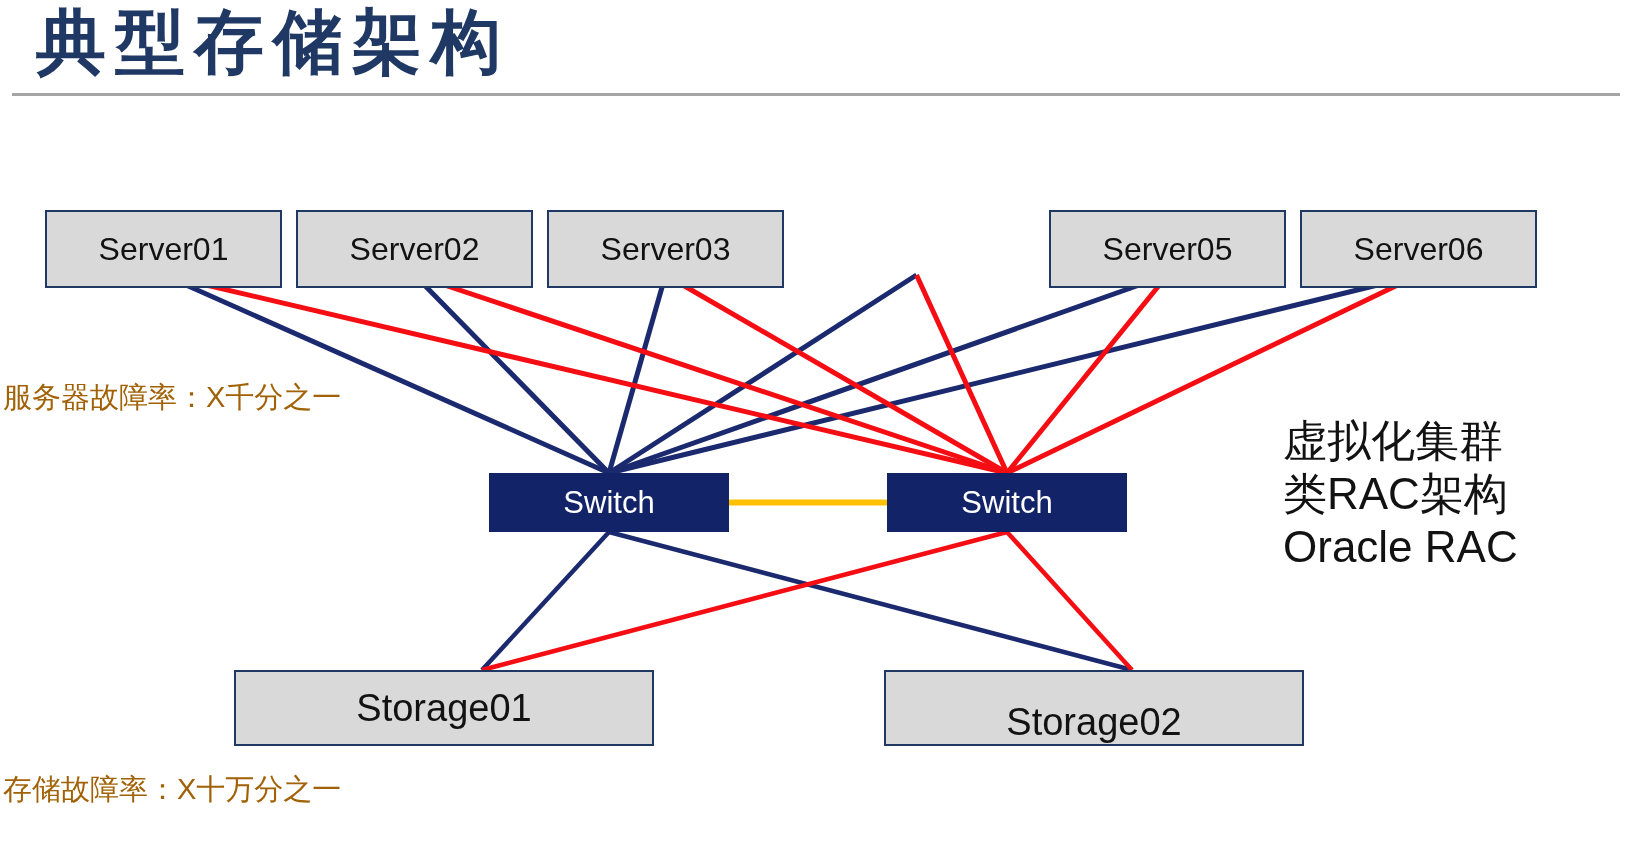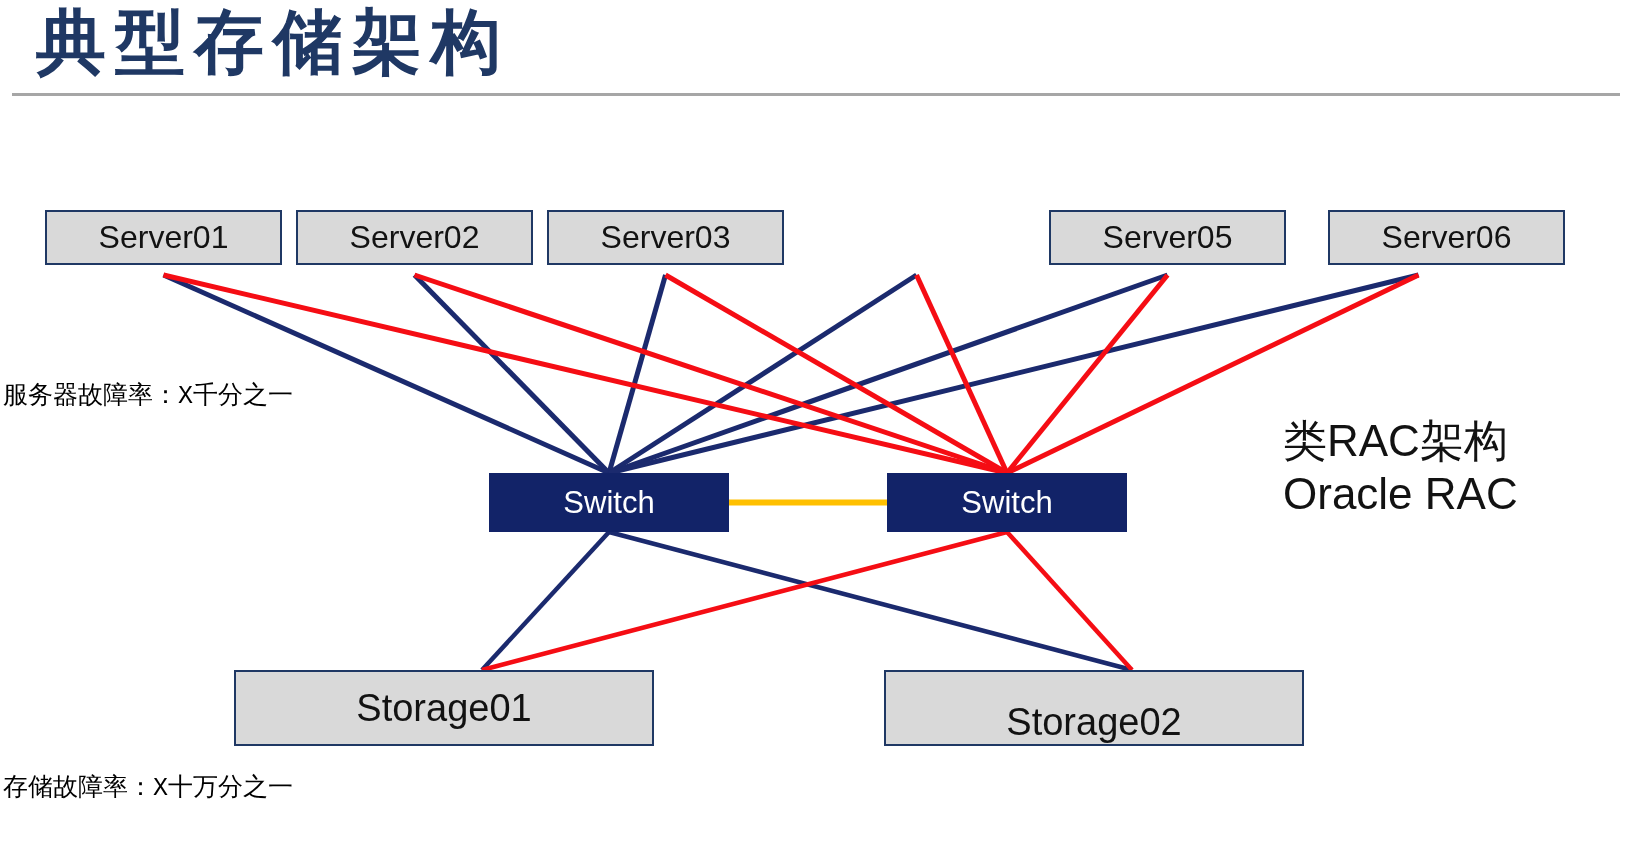--- a/index.html
+++ b/index.html
@@ -24,43 +24,43 @@
 
   .node{
     position:absolute;display:flex;align-items:center;justify-content:center;
     box-sizing:border-box;z-index:2;white-space:nowrap;
   }
   .server,.storage{
     background:var(--node_fill,#d9d9d9);
     border:2px solid var(--node_border,#1f3864);
     color:#121212;
   }
-  .server{top:210px;width:237px;height:55px;font-size:32px;}
+  .server{top:210px;width:237px;height:78px;font-size:32px;}
   #n-server01{left:45px;}
   #n-server02{left:296px;}
   #n-server03{left:547px;}
   #n-server04{left:798px;}
   #n-server05{left:1049px;}
-  #n-server06{left:1328px;}
+  #n-server06{left:1300px;}
 
   .switch{
     top:473px;width:240px;height:59px;
     background:var(--switch_fill,#122368);
     border:1px solid var(--switch_fill,#122368);
     color:#ffffff;font-size:31px;
   }
   #n-switch1{left:489px;}
   #n-switch2{left:887px;}
 
   .storage{top:670px;height:76px;width:420px;font-size:38px;}
   #n-storage01{left:234px;}
   #n-storage02{left:884px;align-items:flex-end;}
 
   .rate-label{
-    position:absolute;left:3px;color:#000000;font-size:25px;z-index:2;white-space:nowrap;font-family:Liberation Mono, monospace;
+    position:absolute;left:3px;color:#a16207;font-size:29px;z-index:2;white-space:nowrap;
   }
   #server-rate{top:378px;}
   #storage-rate{top:770px;}
 
   .cluster-note{
     position:absolute;left:1283px;top:414px;z-index:2;
     color:#121212;font-size:44px;line-height:53px;white-space:nowrap;
   }
   .cluster-note div{margin:0;}
 </style>
@@ -119,17 +119,18 @@
     <span>Storage01</span>
   </div>
   <div class="node storage" id="n-storage02">
     <span>Storage02</span>
   </div>
 
   <div class="rate-label" id="server-rate">服务器故障率：X千分之一</div>
   <div class="rate-label" id="storage-rate">存储故障率：X十万分之一</div>
 
   <div class="cluster-note">
+    <div>虚拟化集群</div>
     <div>类RAC架构</div>
     <div>Oracle RAC</div>
   </div>
 
 </div>
 
 </body></html>

